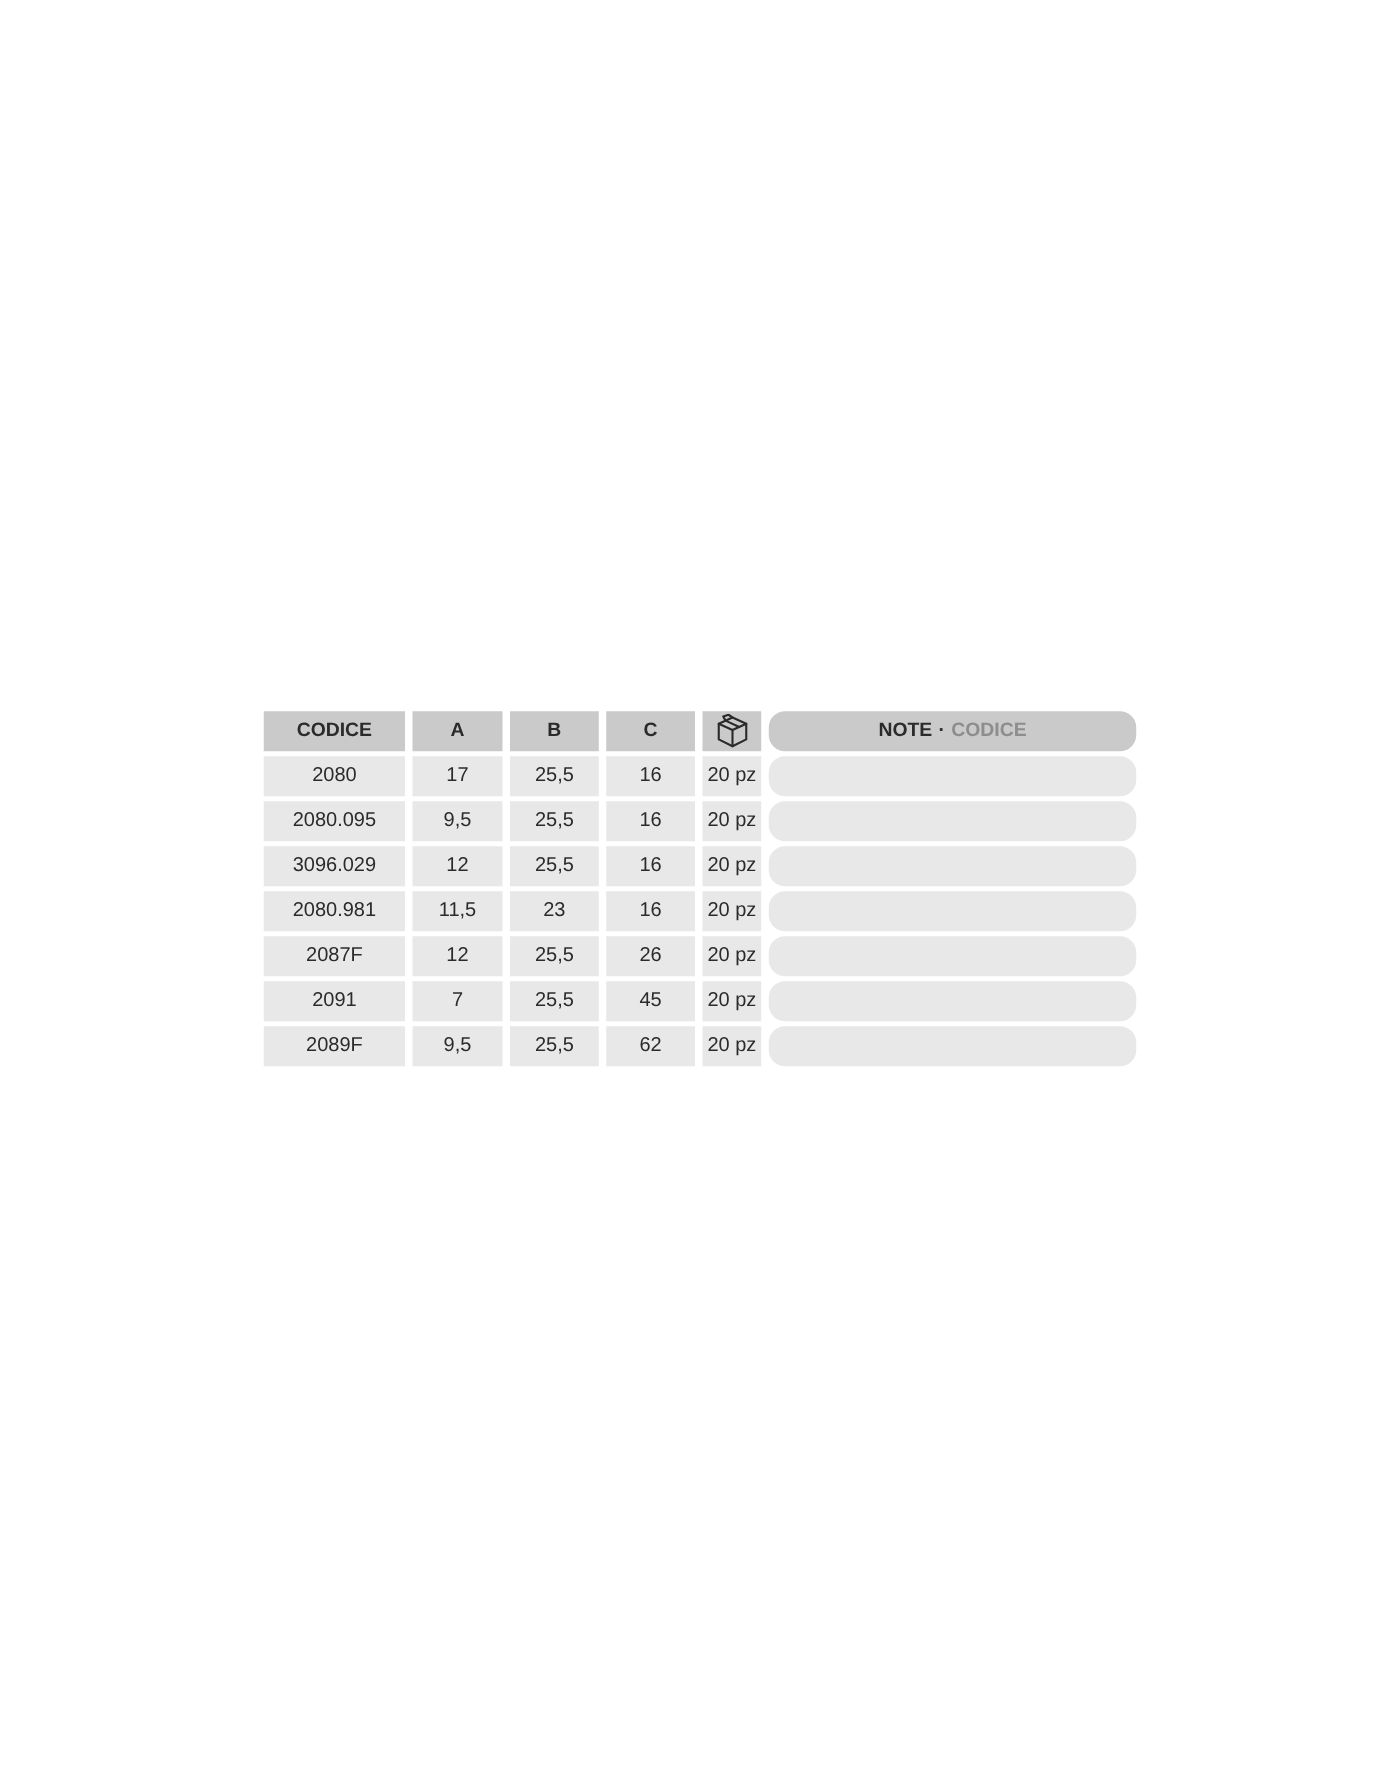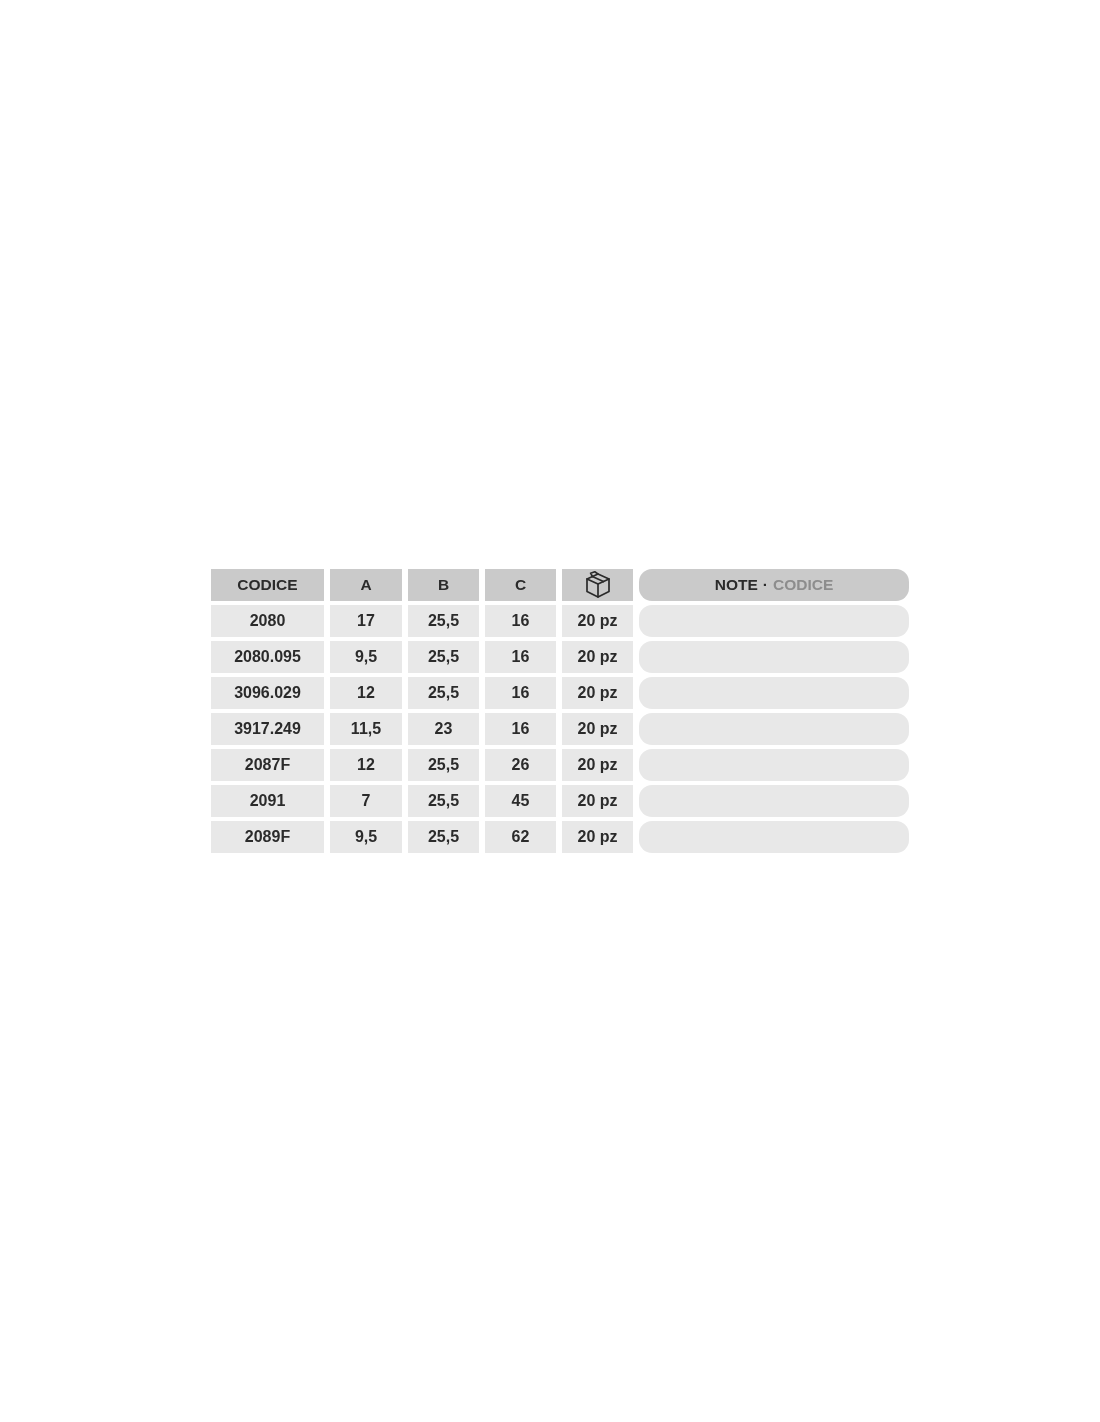--- a/index.html
+++ b/index.html
@@ -30,34 +30,34 @@
     gap: 6px;
     height: 32px;
   }
   .cell {
     display: flex;
     align-items: center;
     justify-content: center;
     background: var(--row-bg, #e8e8e8);
     color: var(--text, #2b2b2b);
     font-size: 16px;
-    font-weight: 700;
+    font-weight: 400;
     line-height: 1;
     white-space: nowrap;
   }
   .header .cell {
     background: var(--header-bg, #cacaca);
     font-weight: 700;
     font-size: 15.5px;
   }
   .col-codice { width: 113px; }
   .col-a      { width: 72px; }
   .col-b      { width: 71px; }
   .col-c      { width: 71px; }
-  .col-pack   { width: 71px; }
+  .col-pack   { width: 47px; }
   .col-note   { width: 270px; flex: 1 0 auto; border-radius: 13px; }
   .note-sep {
     margin: 0 5px;
     font-weight: 700;
   }
   .note-secondary {
     color: var(--notes-secondary, #8d8d8d);
     font-weight: 700;
   }
   .pkg-icon {
@@ -116,21 +116,21 @@
   </div>
       <div class="row">
     <div class="cell col-codice">3096.029</div>
     <div class="cell col-a">12</div>
     <div class="cell col-b">25,5</div>
     <div class="cell col-c">16</div>
     <div class="cell col-pack">20 pz</div>
     <div class="cell col-note"></div>
   </div>
       <div class="row">
-    <div class="cell col-codice">3917.249</div>
+    <div class="cell col-codice">2080.981</div>
     <div class="cell col-a">11,5</div>
     <div class="cell col-b">23</div>
     <div class="cell col-c">16</div>
     <div class="cell col-pack">20 pz</div>
     <div class="cell col-note"></div>
   </div>
       <div class="row">
     <div class="cell col-codice">2087F</div>
     <div class="cell col-a">12</div>
     <div class="cell col-b">25,5</div>

